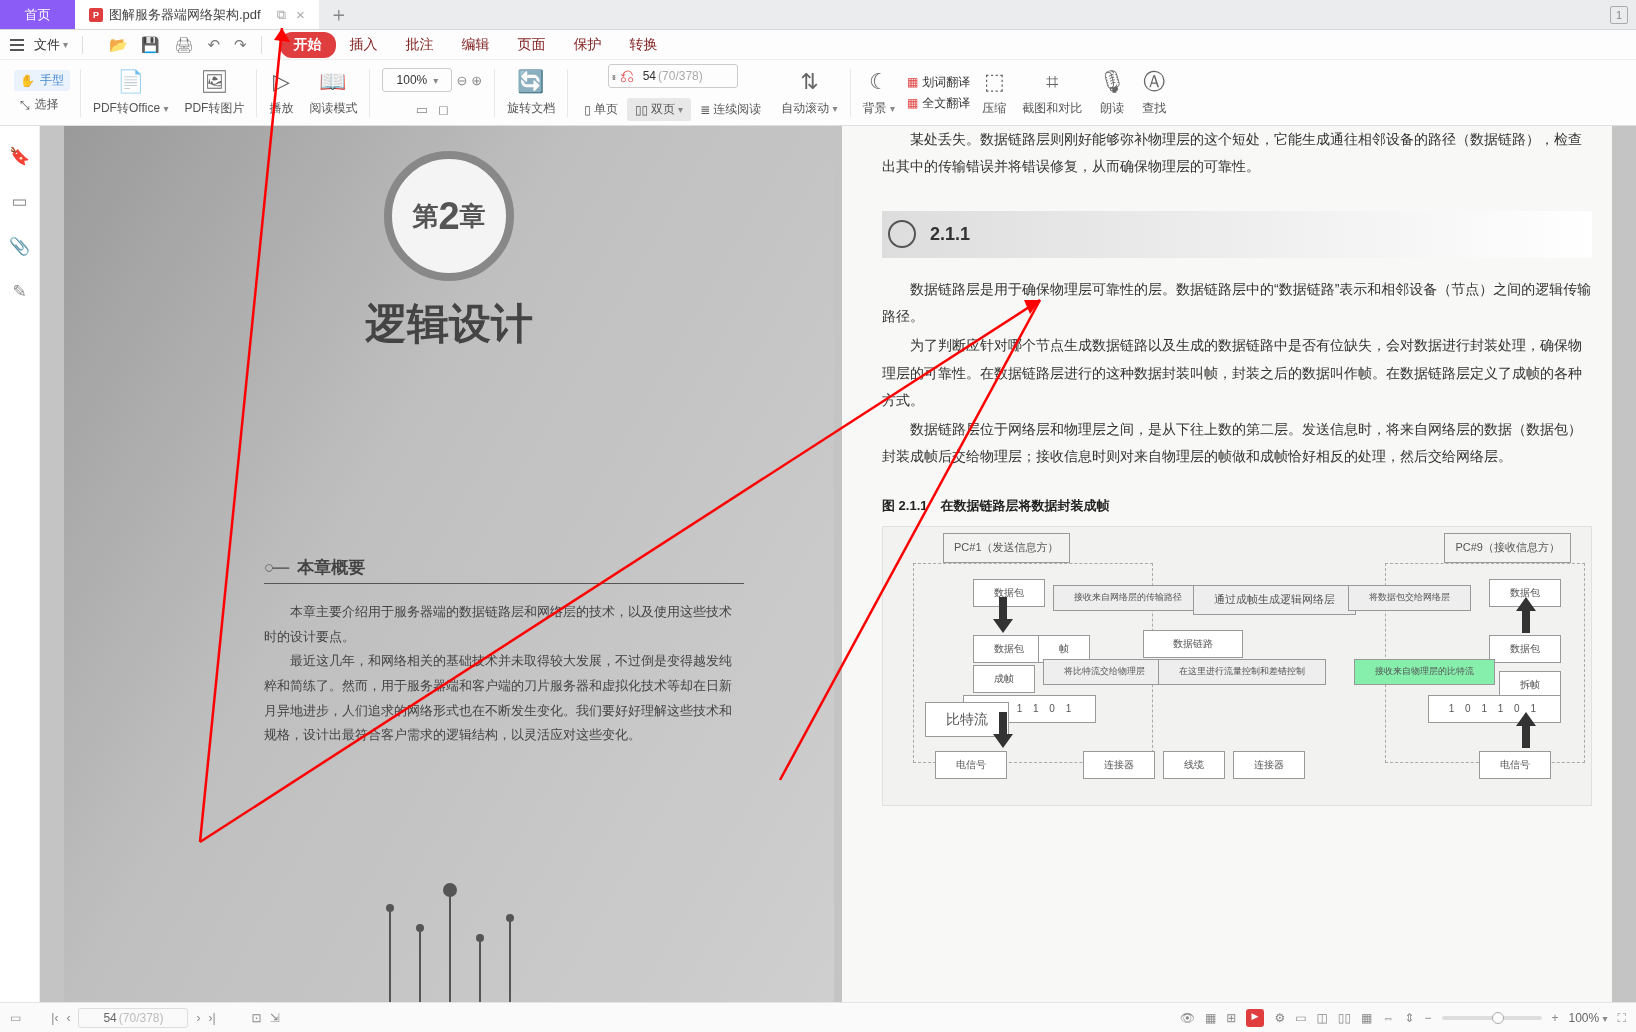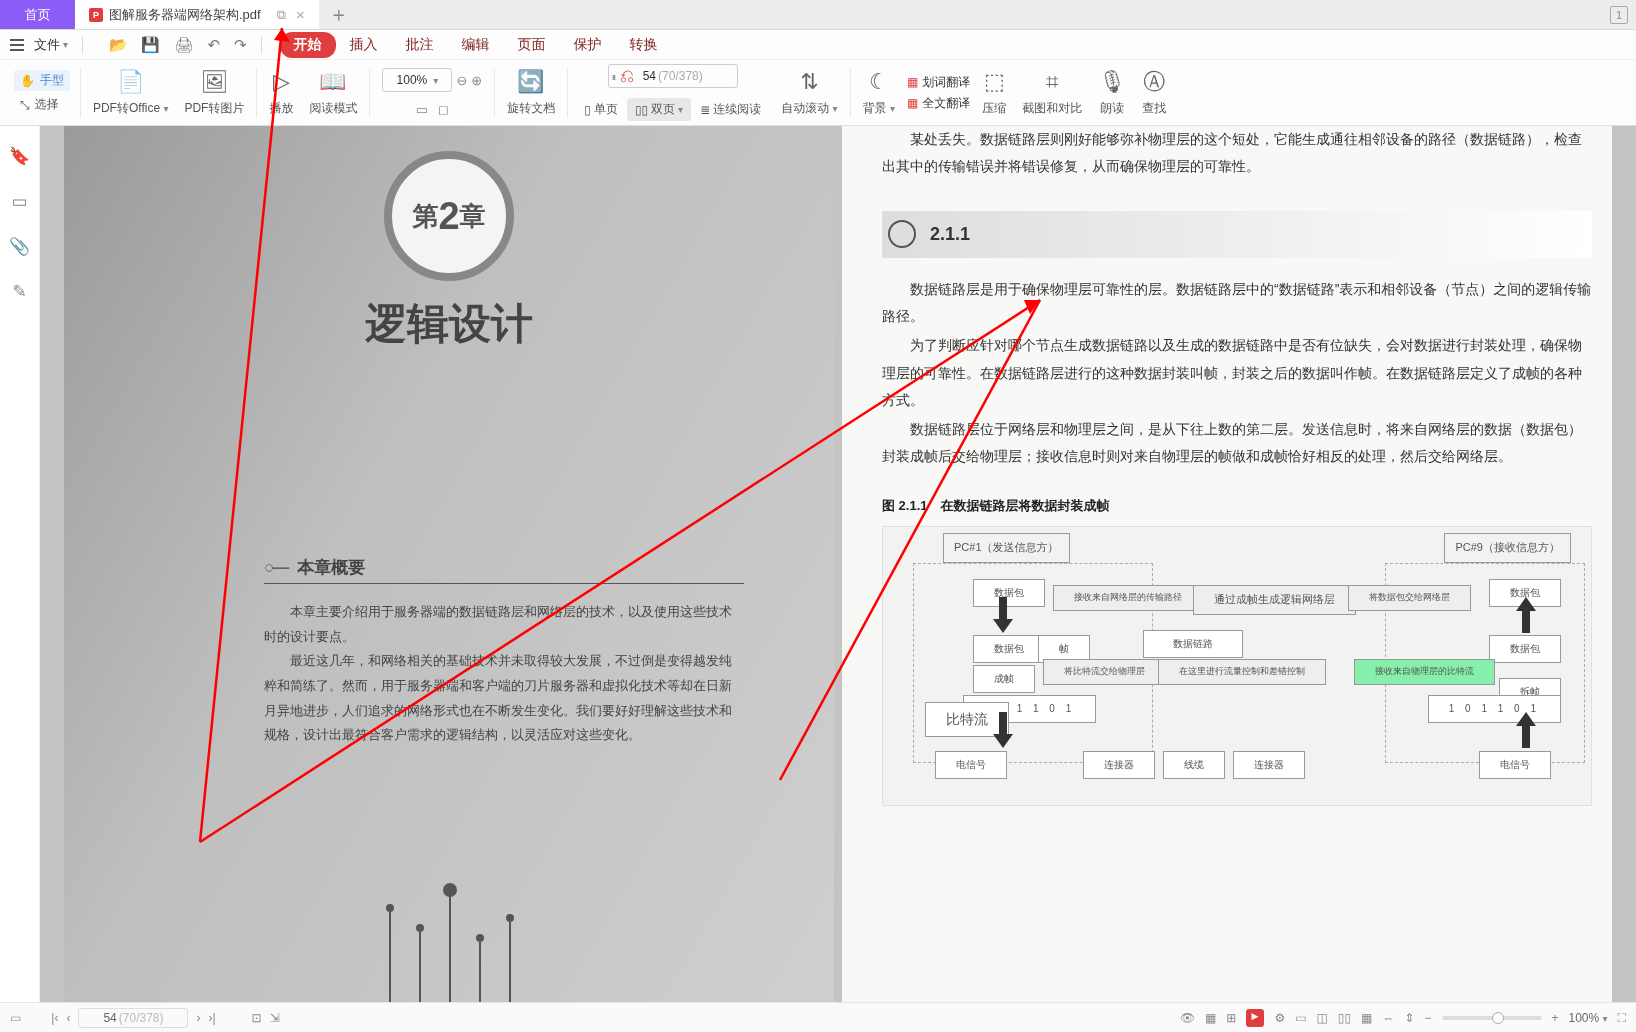--- a/index.html
+++ b/index.html
@@ -305,21 +305,21 @@
         <div class="chip" style="top:52px;left:90px">数据包</div>
         <div class="chip" style="top:52px;right:30px">数据包</div>
         <div class="chip" style="top:58px;left:170px;font-size:9px;background:#eee">接收来自网络层的传输路径</div>
         <div class="chip" style="top:58px;left:310px;font-size:11px;background:#eee">通过成帧生成逻辑网络层</div>
         <div class="chip" style="top:58px;right:120px;font-size:9px;background:#eee">将数据包交给网络层</div>
         <div class="chip" style="top:108px;left:90px">数据包</div>
         <div class="chip" style="top:108px;left:155px">帧</div>
         <div class="chip" style="top:103px;left:260px;width:100px;text-align:center">数据链路</div>
         <div class="chip" style="top:108px;right:30px">数据包</div>
         <div class="chip" style="top:138px;left:90px">成帧</div>
-        <div class="chip" style="top:151px;right:30px">拆帧</div>
+        <div class="chip" style="top:144px;right:30px">拆帧</div>
         <div class="chip" style="top:132px;left:160px;font-size:9px;background:#eee">将比特流交给物理层</div>
         <div class="chip" style="top:132px;left:275px;font-size:9px;background:#eee">在这里进行流量控制和差错控制</div>
         <div class="chip" style="top:132px;right:96px;font-size:9px;background:#86efac">接收来自物理层的比特流</div>
         <div class="chip" style="top:168px;left:80px;letter-spacing:4px">1  0  1  1  0  1</div>
         <div class="chip" style="top:168px;right:30px;letter-spacing:4px">1  0  1  1  0  1</div>
         <div class="chip" style="top:175px;left:42px;font-size:14px">比特流</div>
         <div class="chip" style="top:224px;left:52px">电信号</div>
         <div class="chip" style="top:224px;left:200px">连接器</div>
         <div class="chip" style="top:224px;left:280px">线缆</div>
         <div class="chip" style="top:224px;left:350px">连接器</div>

